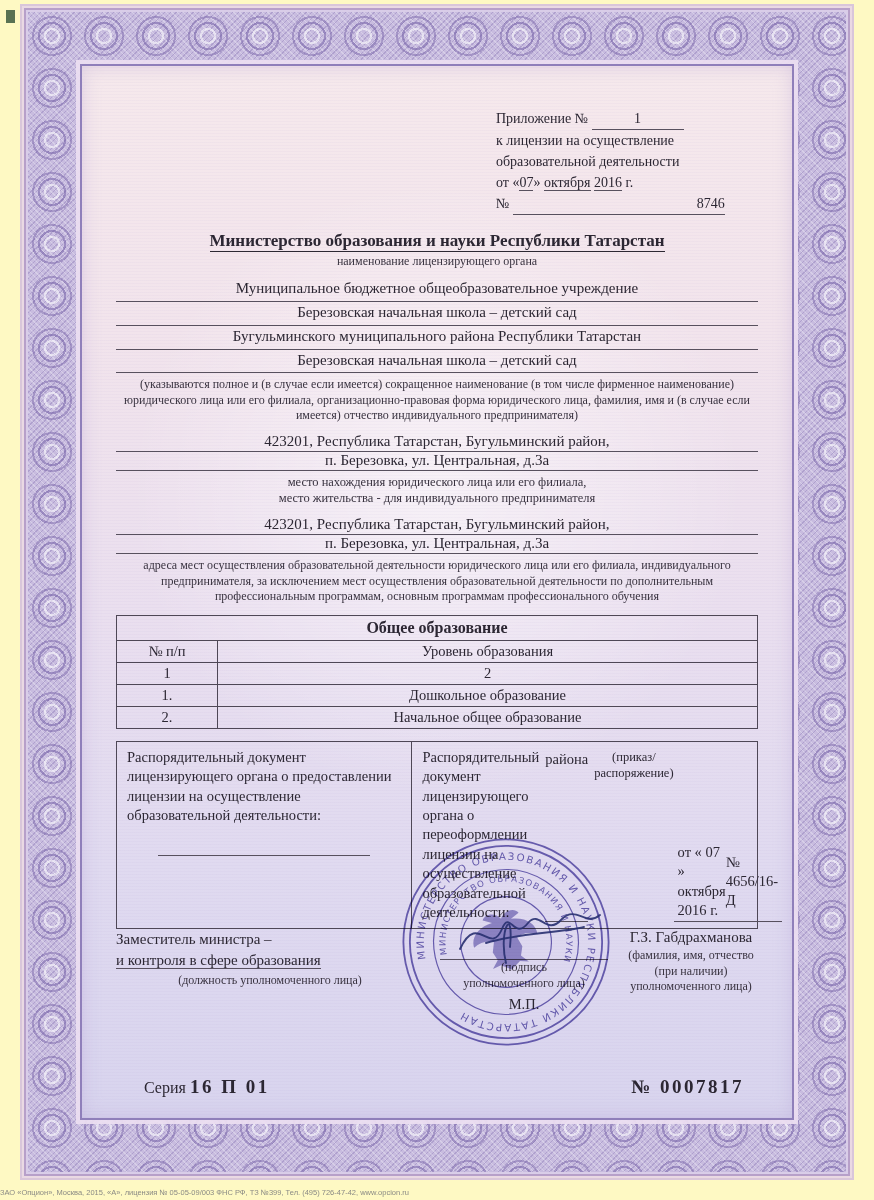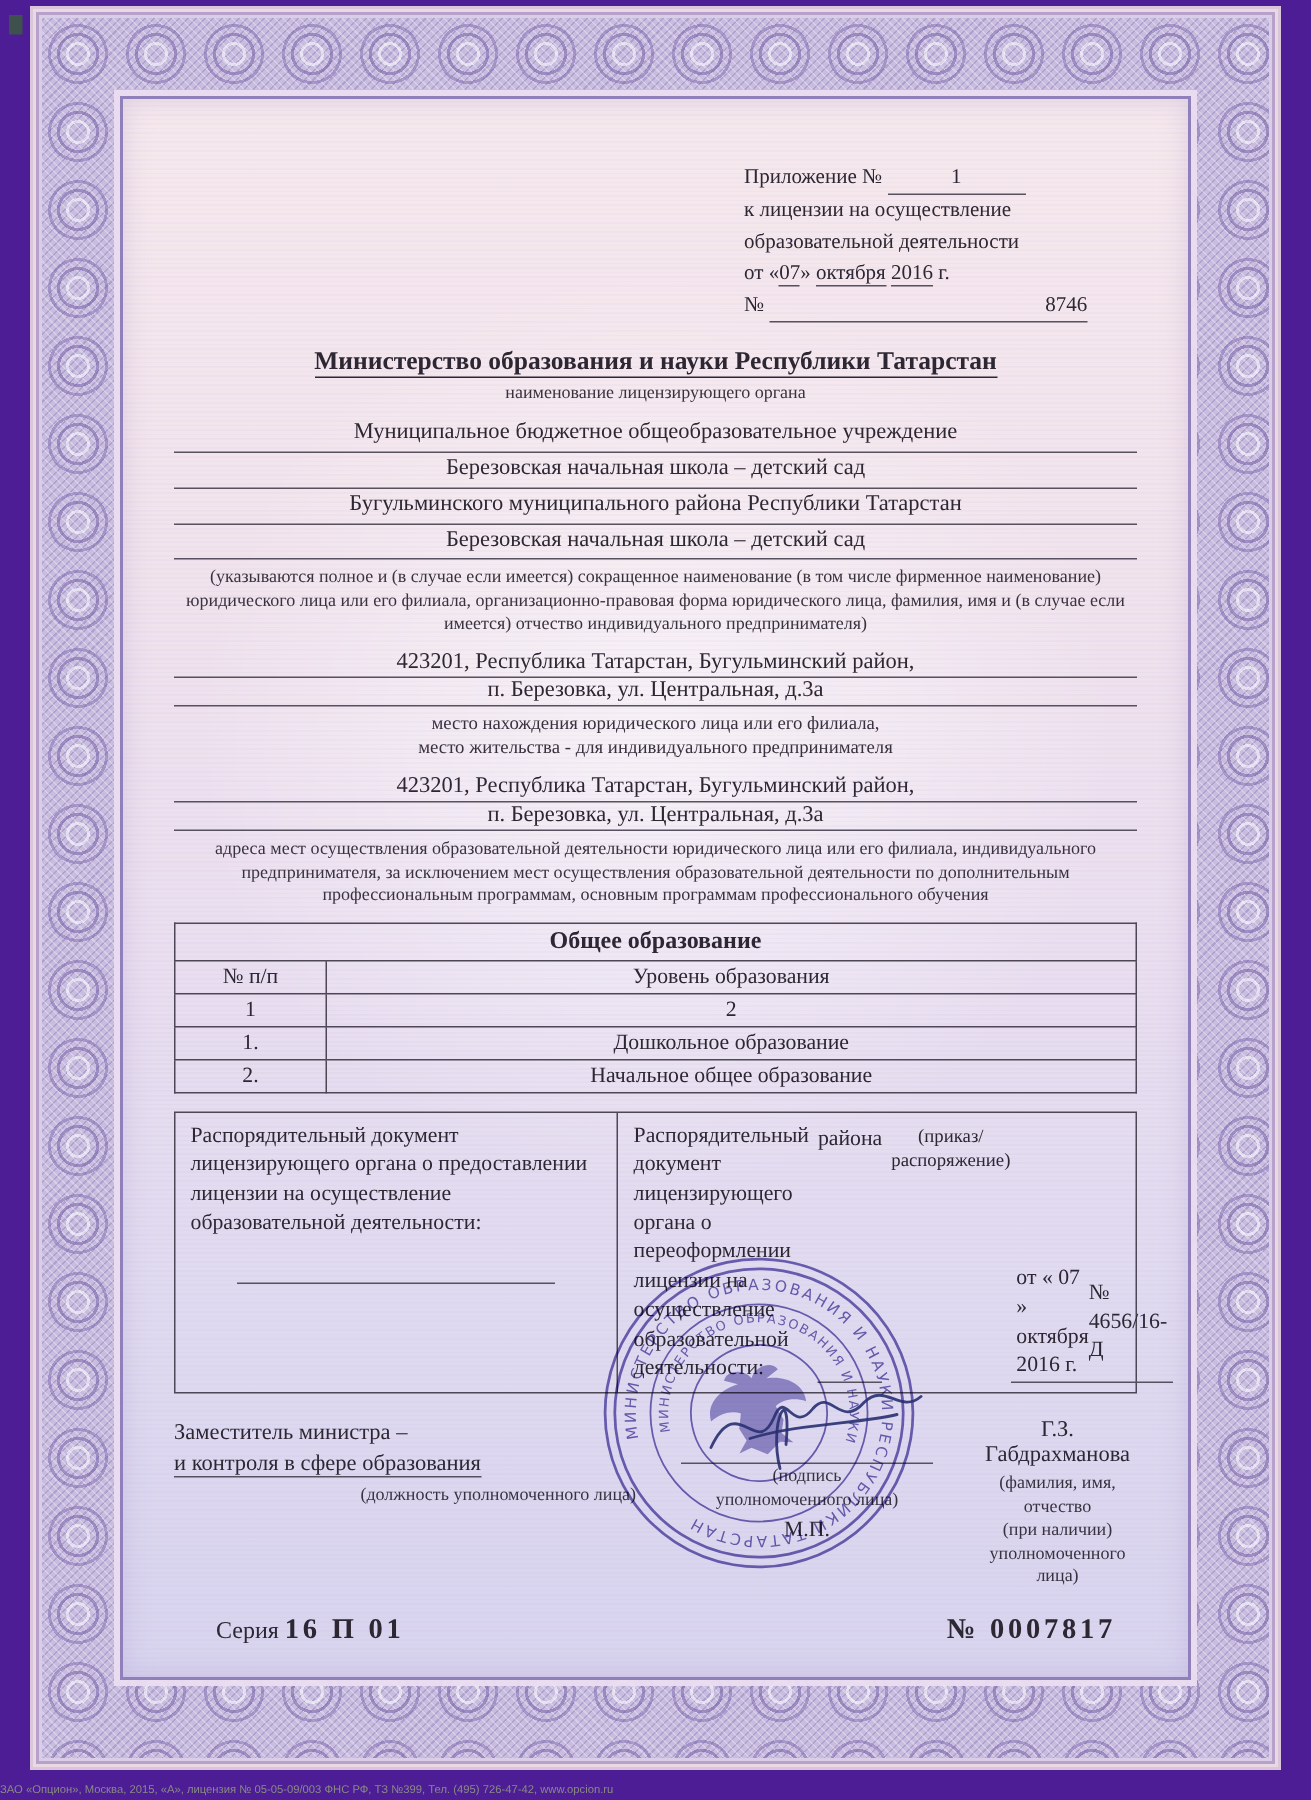--- a/index.html
+++ b/index.html
@@ -1,16 +1,16 @@
 <!DOCTYPE html>
 <html><head>
 <meta charset="utf-8">
 <style>
   html,body{margin:0;padding:0;background:#e8e6df;}
-  .page{position:relative;width:874px;height:1200px;background:#4c1d95;overflow:hidden;
+  .page{position:relative;width:874px;height:1200px;background:#fef9c3;overflow:hidden;
         font-family:"Liberation Serif","DejaVu Serif",serif;color:#2c2733;}
   
   .doc{position:absolute;left:24px;top:8px;right:24px;bottom:24px;
     background-color:#c8bcdf;
     background-image:
       radial-gradient(circle at 26px 26px,
         rgba(255,255,255,0) 0 6px, rgba(255,255,255,0.55) 6px 8px, rgba(255,255,255,0) 8px 12px,
         rgba(116,96,166,0.55) 12px 14px, rgba(116,96,166,0) 14px 18px,
         rgba(116,96,166,0.45) 18px 20px, rgba(116,96,166,0) 20px),
       repeating-linear-gradient(45deg, rgba(255,255,255,0.28) 0 1px, rgba(0,0,0,0) 1px 4px),
@@ -59,23 +59,23 @@
   .orders{display:grid;grid-template-columns:46% 54%;border:1px solid #4e4756;margin-top:12px;
     font-size:14.5px;line-height:1.34;}
   .orders .col{padding:6px 10px 6px;box-sizing:border-box;}
   .orders .col.right{border-left:1px solid #4e4756;display:flex;}
   .blank-line{width:212px;border-bottom:1px solid #57505e;height:18px;margin:12px auto 2px;}
   .order-val{text-align:center;border-bottom:1px solid #57505e;margin:2px 6px 0;padding-bottom:1px;}
   .order-val-cap{font-size:12.5px;text-align:center;margin-top:1px;}
   .order-date{margin-top:auto;display:flex;justify-content:space-between;padding:2px 4px 1px;
     border-bottom:1px solid #57505e;align-items:center;}
 
-  .signing{display:grid;grid-template-columns:308px 188px 1fr;column-gap:20px;margin-top:16px;font-size:15px;}
+  .signing{display:grid;grid-template-columns:308px 188px 1fr;column-gap:6px;font-size:15px;}
   .signing .pos{line-height:1.4;}
-  .signing .pos .cap{margin-top:2px;text-align:right;}
+  .signing .pos .cap{margin-top:2px;}
   .sig-col{position:relative;text-align:center;}
   .sig-line{border-bottom:1px solid #57505e;height:30px;margin:0 10px;}
   .sig-svg{position:absolute;left:18px;top:-42px;width:160px;height:84px;z-index:4;}
   .sig-svg path{fill:none;stroke:#283070;stroke-width:1.9;stroke-linecap:round;opacity:.9;}
   .mp{margin-top:5px;font-size:14.5px;}
   .name-col{text-align:center;}
   .name{font-size:15px;}
   .name-cap{margin-top:2px;}
 
   .stamp{position:absolute;left:316px;top:768px;width:216px;height:216px;z-index:3;

